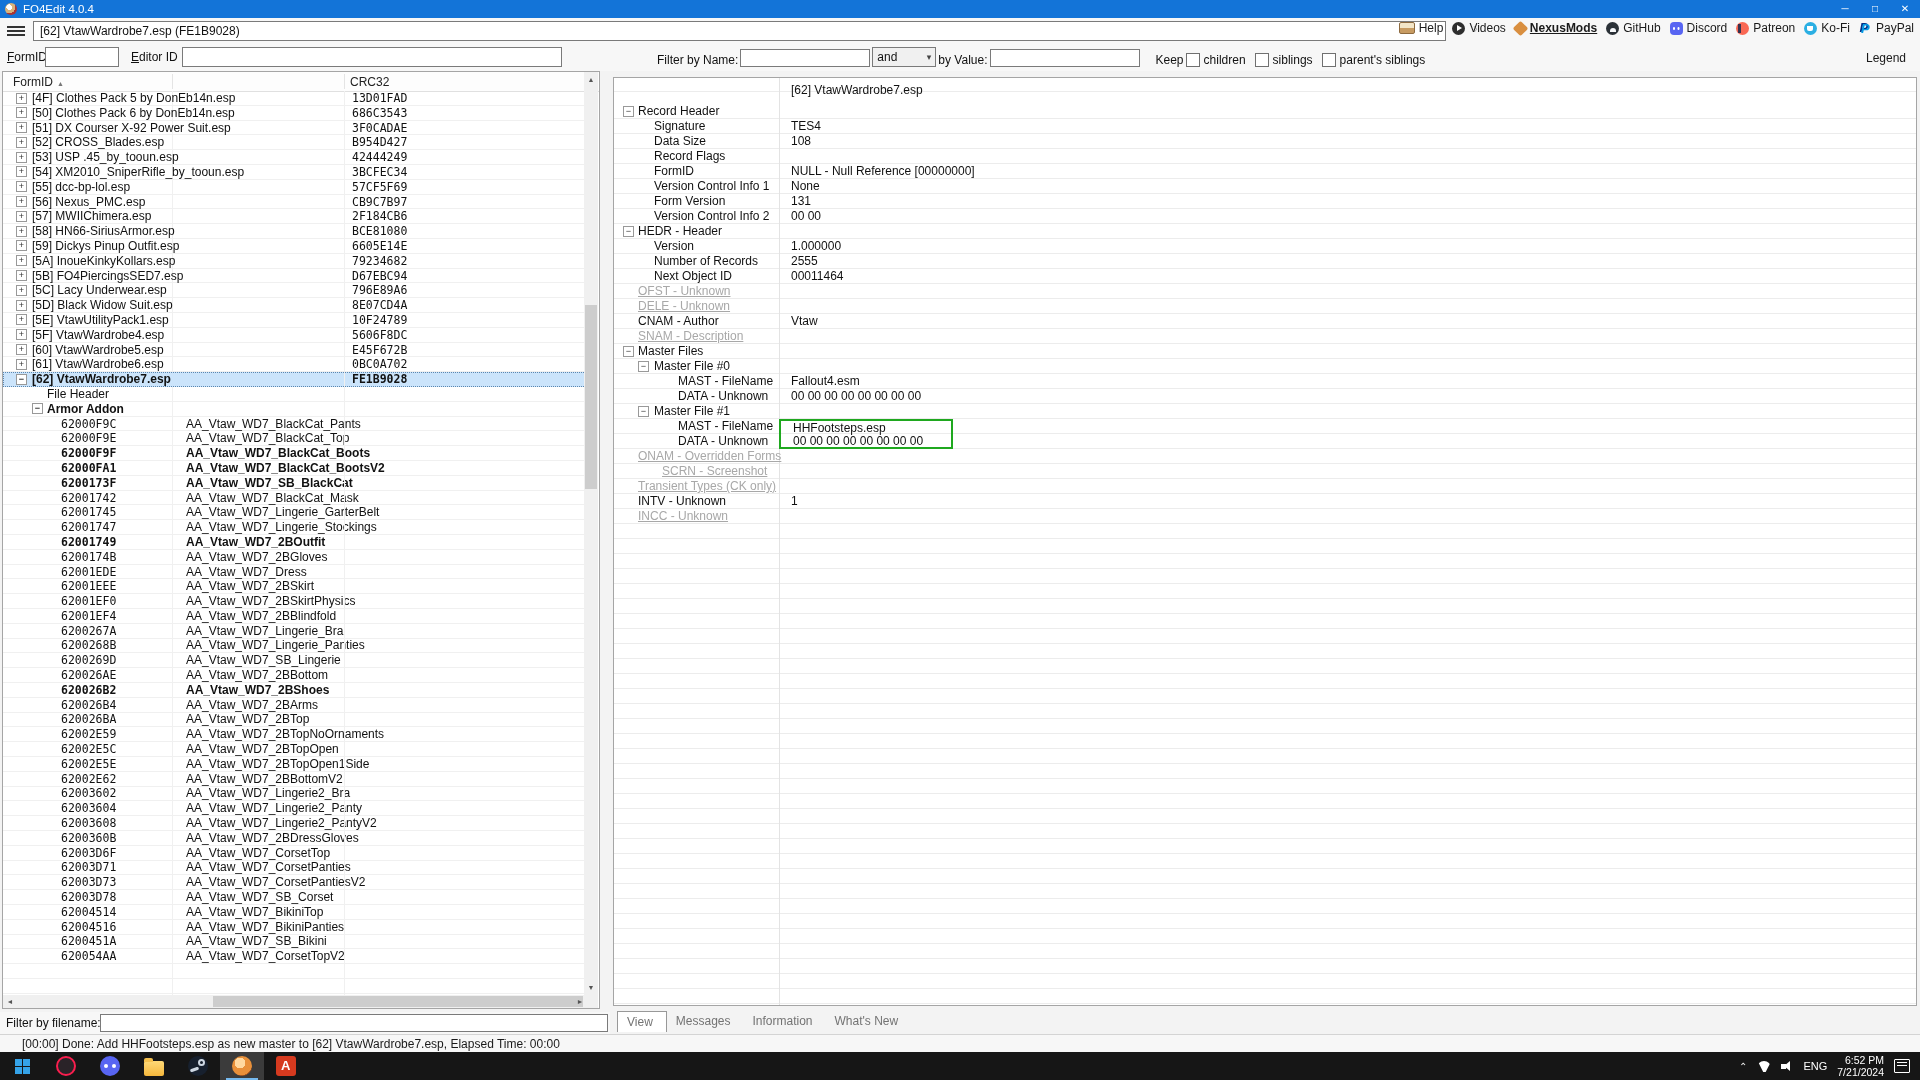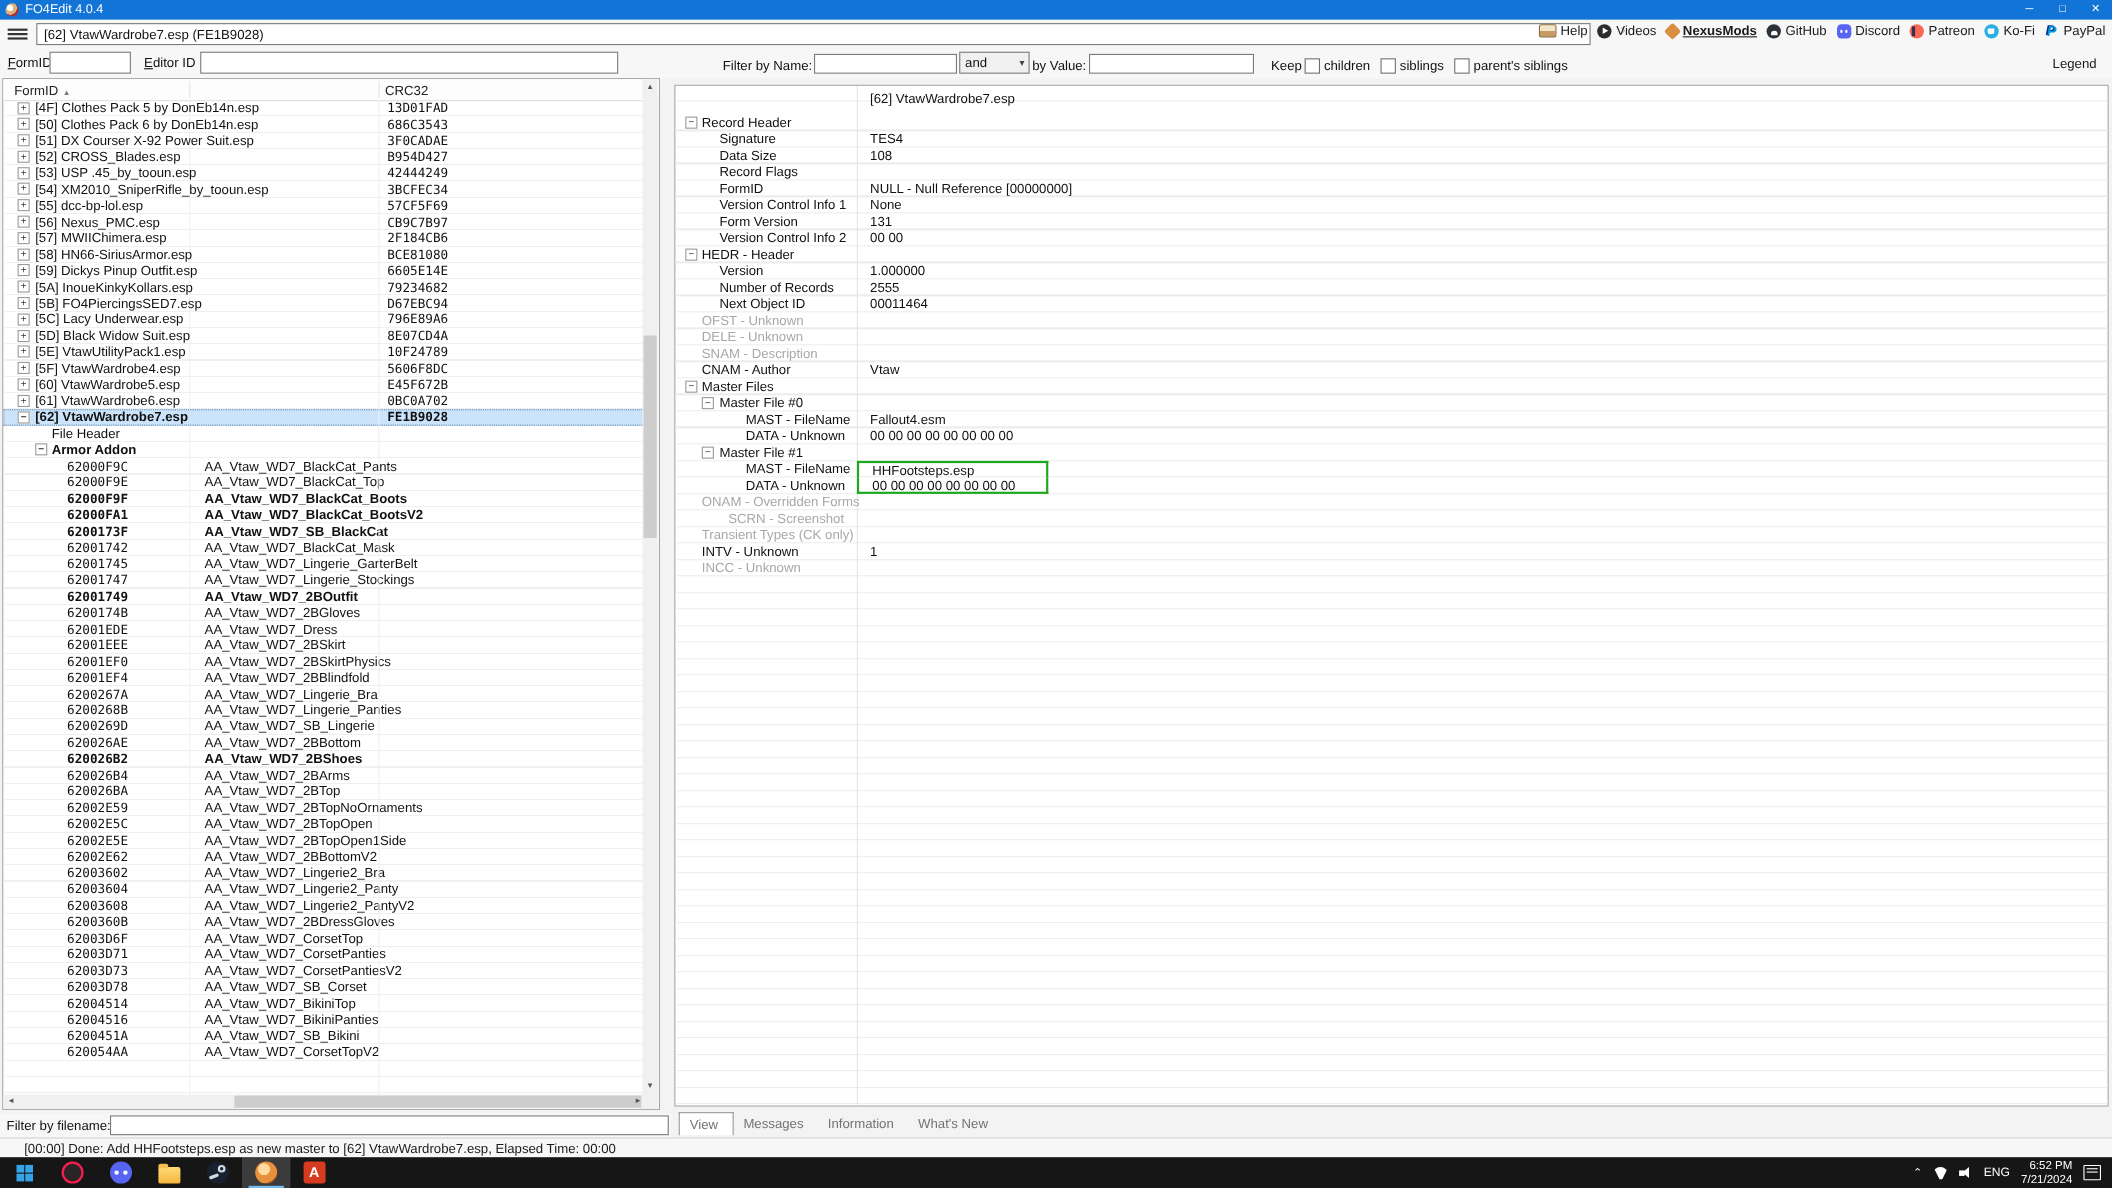--- a/index.html
+++ b/index.html
@@ -87,21 +87,21 @@
          background:repeating-linear-gradient(to bottom,transparent 0 14px,#ececec 14px 15px);
          background-position:0 26px;}
   .rgrid::before{content:"";position:absolute;left:165px;top:0;bottom:0;width:1px;background:#e3e3e3;}
   .rvhead{position:absolute;left:177px;top:5px;font-size:12px;color:#111;}
   .rrows{position:absolute;left:0;top:26px;right:0;}
   .rrow{position:relative;height:15px;line-height:15px;white-space:nowrap;}
   .rrow .exp{position:absolute;width:11px;height:11px;top:1.5px;border:1px solid #999;background:#fff;
              font-size:9px;line-height:9px;text-align:center;color:#333;box-sizing:border-box;}
   .rrow .lab{position:absolute;}
   .rrow .val{position:absolute;left:165px;padding-left:12px;box-sizing:border-box;}
-  .rrow.gray .lab{color:#a8a8a8;}
+  .rrow.gray .lab{color:#a8a8a8;text-decoration:underline;}
   .rrow .val.gtop{border-top:2px solid #1fa81f;}
   .rrow .val.gbot{border-bottom:2px solid #1fa81f;}
   .rrow .val.green{border-left:2px solid #1fa81f;border-right:2px solid #1fa81f;width:174px;height:100%;}
   
   .fnamerow{position:absolute;left:0;top:1012px;width:610px;height:22px;background:#f7f7f7;}
   .tabs{position:absolute;left:617px;top:1011px;display:flex;height:21px;}
   .tab{padding:3px 13px 0 9px;color:#737373;}
   .tab.active{background:#fff;border:1px solid #989898;border-bottom:none;}
   .statusbar{position:absolute;left:0;top:1034px;width:1920px;height:18px;background:#f7f7f7;border-top:1px solid #d4d4d4;
              line-height:18px;padding-left:22px;box-sizing:border-box;color:#1a1a1a;}
@@ -561,27 +561,27 @@
           <span class="val">00011464</span>
         </div>
         <div class="rrow gray">
           <span class="lab" style="left: 24px;">OFST - Unknown</span>
           <span class="val"></span>
         </div>
         <div class="rrow gray">
           <span class="lab" style="left: 24px;">DELE - Unknown</span>
           <span class="val"></span>
         </div>
+        <div class="rrow">
+          <span class="lab" style="left: 24px;">CNAM - Author</span>
+          <span class="val">Vtaw</span>
+        </div>
         <div class="rrow gray">
           <span class="lab" style="left: 24px;">SNAM - Description</span>
           <span class="val"></span>
-        </div>
-        <div class="rrow">
-          <span class="lab" style="left: 24px;">CNAM - Author</span>
-          <span class="val">Vtaw</span>
         </div>
         <div class="rrow">
           <span class="exp" style="left: 9px;">−</span>
           <span class="lab" style="left: 24px;">Master Files</span>
           <span class="val"></span>
         </div>
         <div class="rrow">
           <span class="exp" style="left: 24px;">−</span>
           <span class="lab" style="left: 40px;">Master File #0</span>
           <span class="val"></span>

